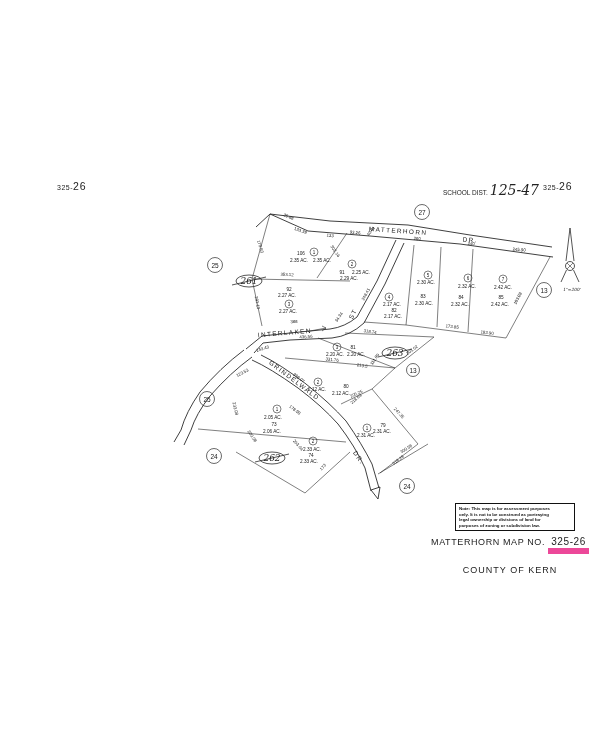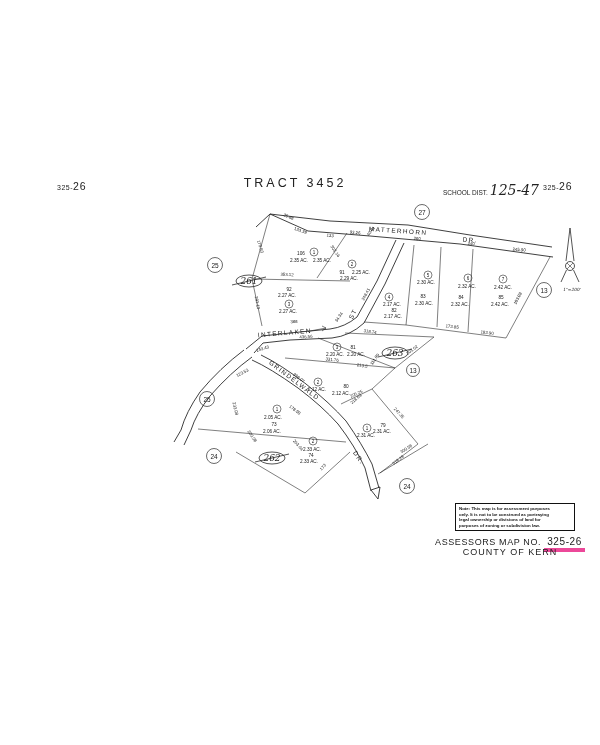--- a/index.html
+++ b/index.html
@@ -12,41 +12,40 @@
   #hdr-title{position:absolute;left:215px;top:176px;width:160px;text-align:center;
              font-size:12.5px;letter-spacing:3px;color:#222;}
   #hdr-school{position:absolute;left:443px;top:182px;font-size:6.5px;color:#222;}
   #hdr-school .val{font-family:"DejaVu Serif",serif;font-style:italic;font-size:14px;}
   #hdr-right{left:543px;top:180px;}
   
   #note-box{position:absolute;left:455px;top:503px;width:112px;border:1.6px solid #111;
             padding:2px 3px;font-size:4.4px;font-weight:bold;line-height:1.25;color:#111;}
   #footer{position:absolute;left:425px;top:536px;width:170px;text-align:center;color:#222;}
   #footer .l1{font-size:9px;letter-spacing:.6px;}
-  #footer .mapval{font-size:10px;border-bottom:4px solid #ec4899;padding:0 3px 1px 3px;}
-  #footer .l2{font-size:9px;letter-spacing:1px;margin-top:0;}
+  #footer .mapval{font-size:10px;border-bottom:6px solid #ec4899;padding:0 3px 1px 3px;}
+  #footer .l2{font-size:9px;letter-spacing:1px;margin-top:18px;}
   
   text{fill:#1a1a1a;font-family:"Liberation Sans",sans-serif;}
   .m{font-size:4.3px;text-anchor:middle;}
   .lt{font-size:4.7px;text-anchor:middle;}
   .ln{font-size:4.5px;text-anchor:middle;}
   .rd{font-size:6.4px;letter-spacing:1.4px;text-anchor:middle;}
   .rf{font-size:6.5px;text-anchor:middle;}
   .od{font-size:9px;text-anchor:middle;font-style:italic;font-family:"DejaVu Serif",serif;}
   .sc{font-size:4.3px;text-anchor:middle;font-style:italic;font-family:"DejaVu Serif",serif;}
   path,line,circle,ellipse,polyline{stroke:#2a2a2a;fill:none;}
 </style>
 </head>
 <body>
 
 <div id="page">
 
   
   <div id="hdr-left" class="corner-no"><span>325-</span><span class="big">26</span></div>
-  <div id="hdr-title">TRACT 3452</div>
   <div id="hdr-school"><span>SCHOOL DIST.</span> <span class="val">125-47</span></div>
   <div id="hdr-right" class="corner-no"><span>325-</span><span class="big">26</span></div>
 
   
   <svg width="600" height="745" viewBox="0 0 600 745">
 
     <g stroke-width="0.9">
       <path d="M256,227 L270,214 L287,216 L330,221 L408,225 L470,235 L552,247"></path>
       <path d="M308,231 L370,236 L460,244 L553,257"></path>
       <path d="M270,214 L308,231"></path>
@@ -281,19 +280,19 @@
   <div id="note-box">
     <div>Note: This map is for assessment purposes</div>
     <div>only. It is not to be construed as portraying</div>
     <div>legal ownership or divisions of land for</div>
     <div>purposes of zoning or subdivision law.</div>
   </div>
 
   
   <div id="footer">
     <div class="l1">
-      <span>ASSESSORS MAP NO.</span>
+      <span>MATTERHORN MAP NO.</span>
       <span class="mapval">325-26</span>
     </div>
     <div class="l2">COUNTY OF KERN</div>
   </div>
 
 </div>
 
 </body></html>

